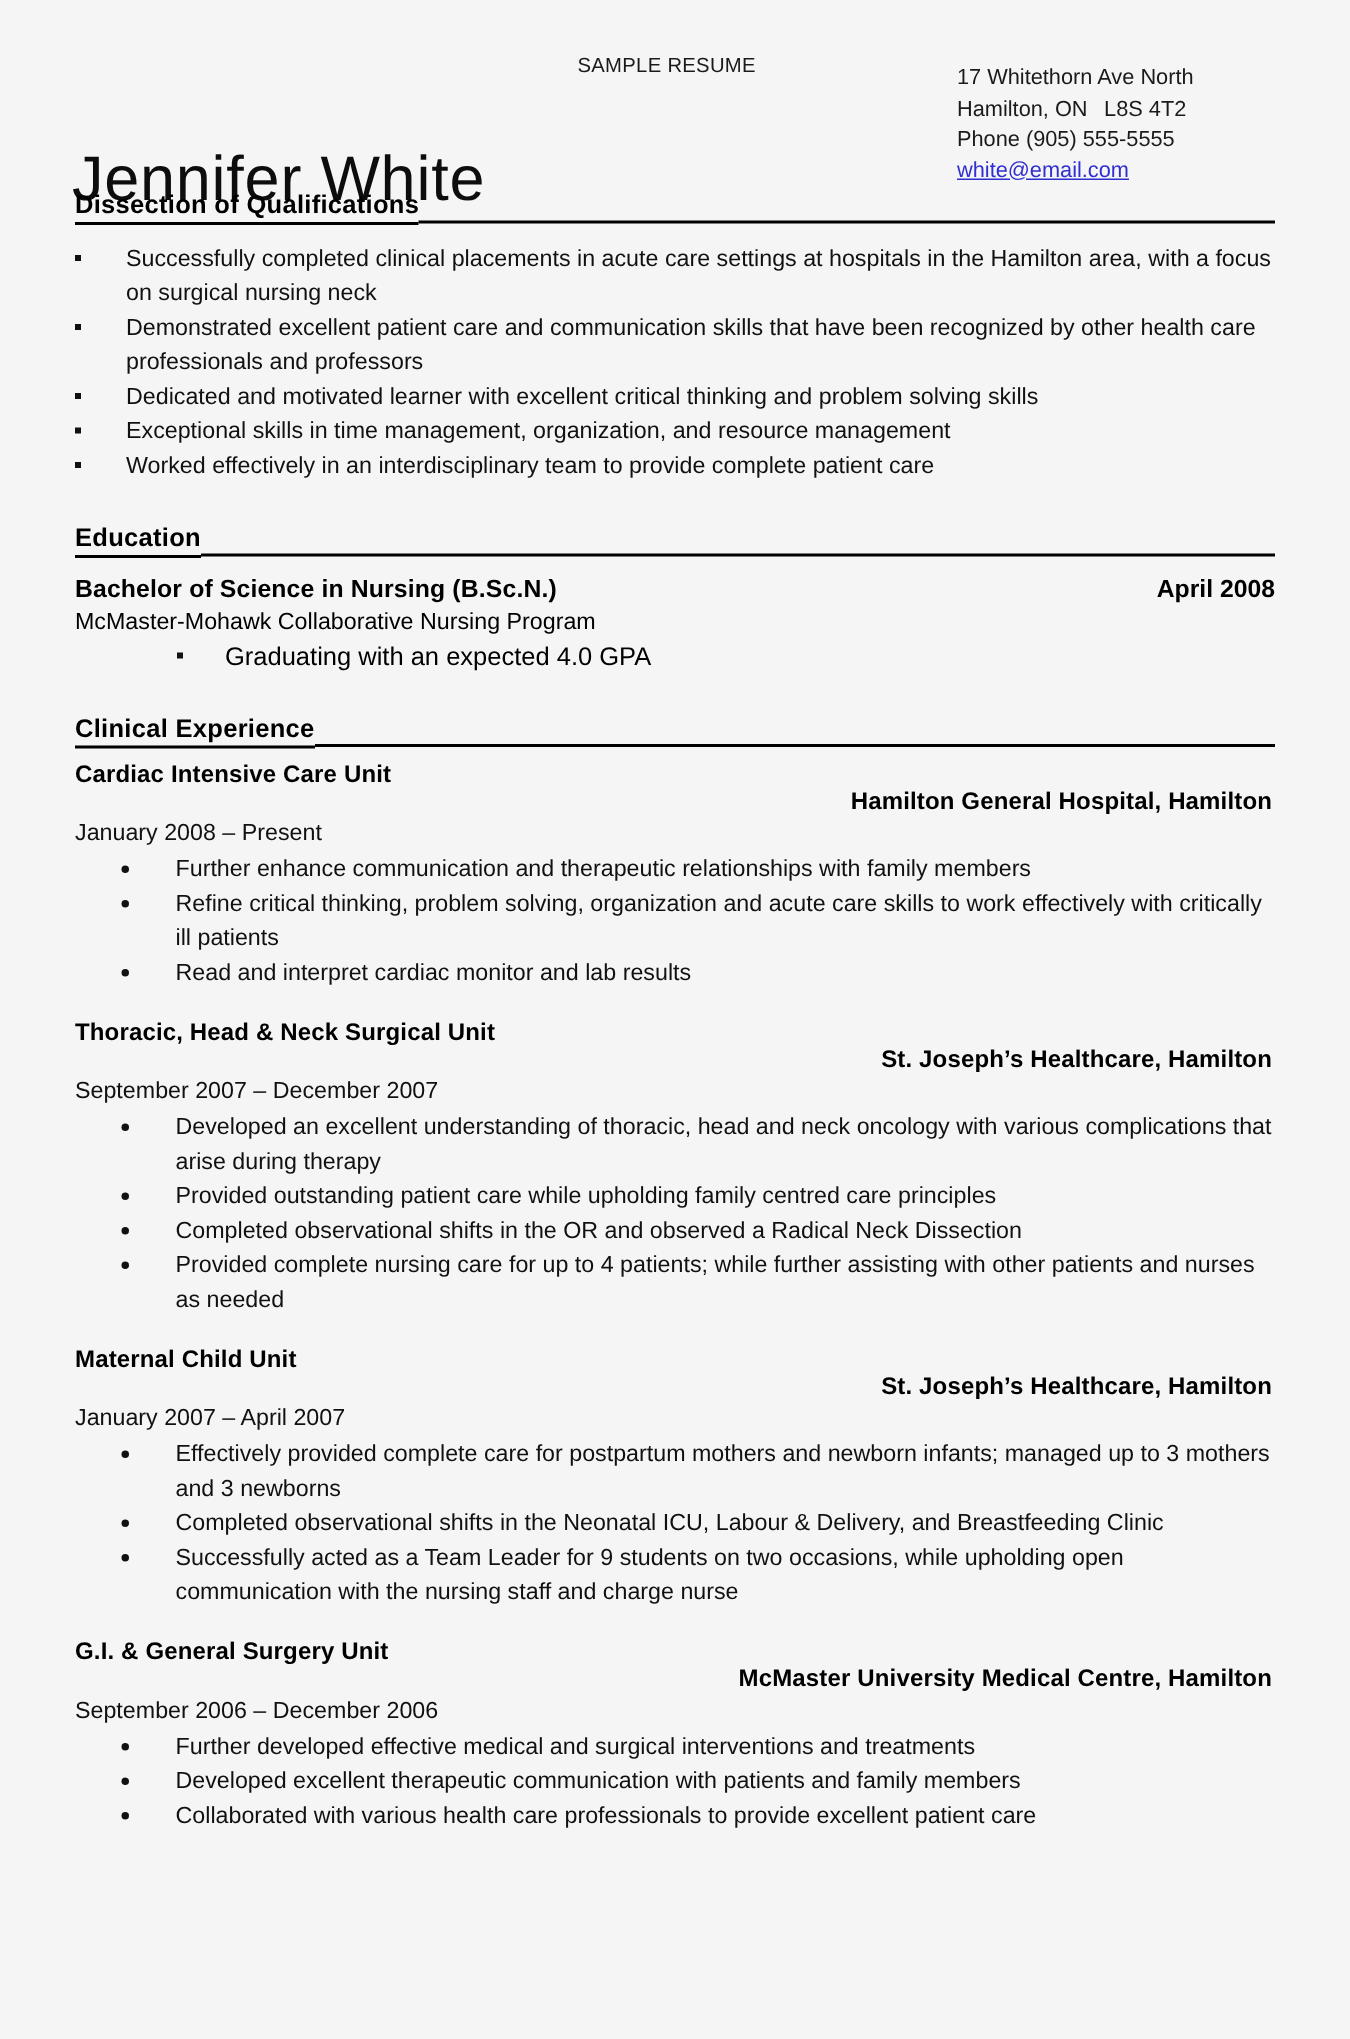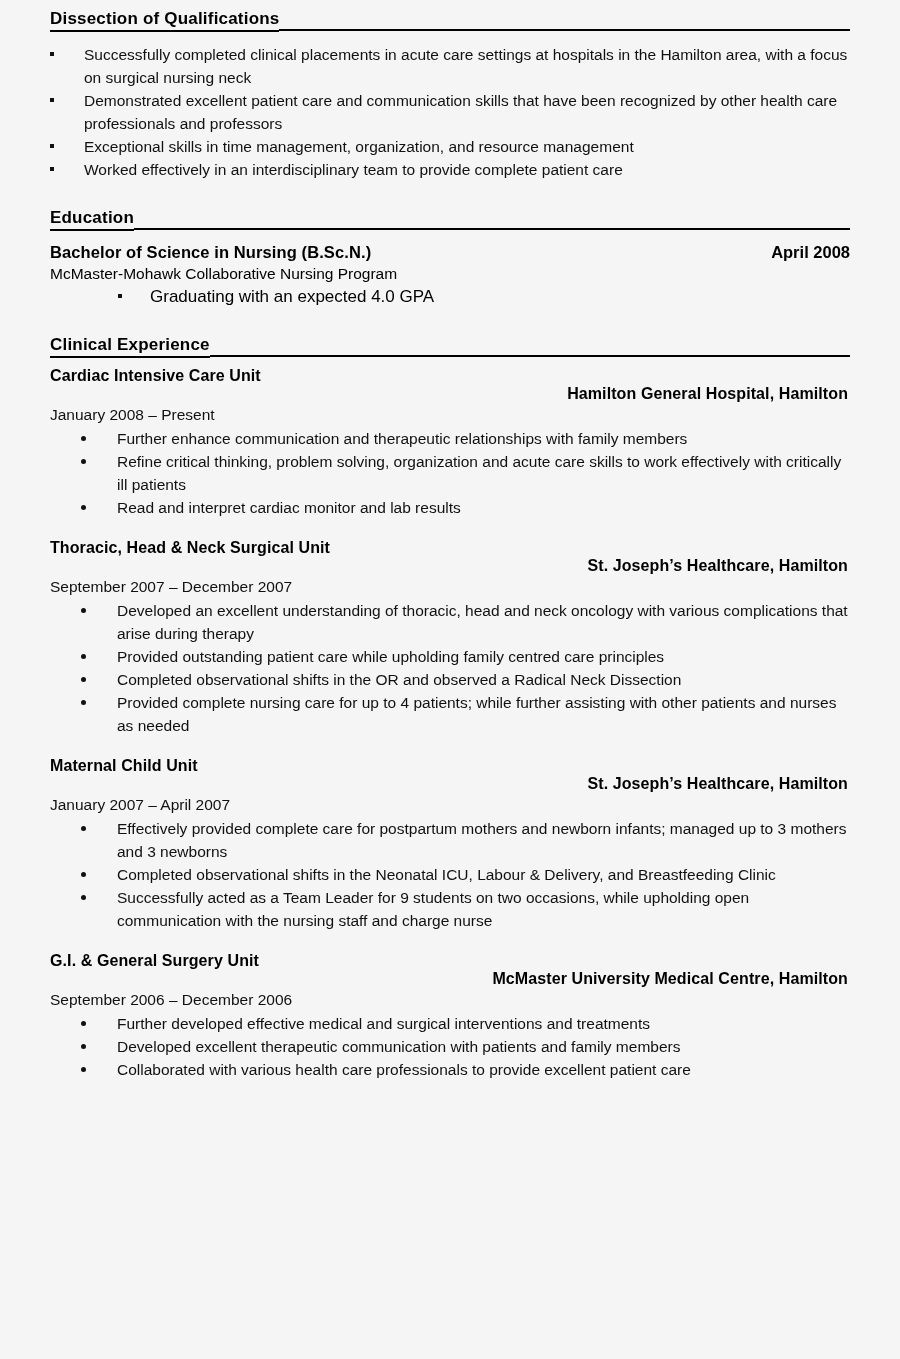--- a/index.html
+++ b/index.html
@@ -207,37 +207,57 @@
   .clinical-entries { margin-top: 9px; }
 
   
   .entry-org.col-a { margin-left: auto; margin-right: 2px; }
 </style>
 </head>
 <body>
 
 <div class="page">
 
+  <div class="header">
+    <div class="sample-label">SAMPLE RESUME</div>
+
+    <h1 class="name">Jennifer White</h1>
+
+    <div class="contact">
+      <div>17 Whitethorn Ave North</div>
+      <div class="line2">
+        <span>Hamilton, ON</span><span class="postal">L8S 4T2</span>
+      </div>
+      <div>Phone (905) 555-5555</div>
+      <div>
+        <a class="email" href="#">white@email.com</a>
+      </div>
+    </div>
+  </div>
 
   <div class="content">
 
     <div class="section sec-highlights">
       <div class="section-head">
         <span class="label">Dissection of Qualifications</span>
         <span class="rule"></span>
       </div>
 
       <ul class="hl-list">
         <li>
           <span class="dot"></span>
           <span>Successfully completed clinical placements in acute care settings at hospitals in the Hamilton area, with a focus on surgical nursing neck</span>
         </li>
         <li>
           <span class="dot"></span>
           <span>Demonstrated excellent patient care and communication skills that have been recognized by other health care professionals and professors</span>
+        </li>
+        <li>
+          <span class="dot"></span>
+          <span>Dedicated and motivated learner with excellent critical thinking and problem solving skills</span>
         </li>
         <li>
           <span class="dot"></span>
           <span>Exceptional skills in time management, organization, and resource management</span>
         </li>
         <li>
           <span class="dot"></span>
           <span>Worked effectively in an interdisciplinary team to provide complete patient care</span>
         </li>
       </ul>

